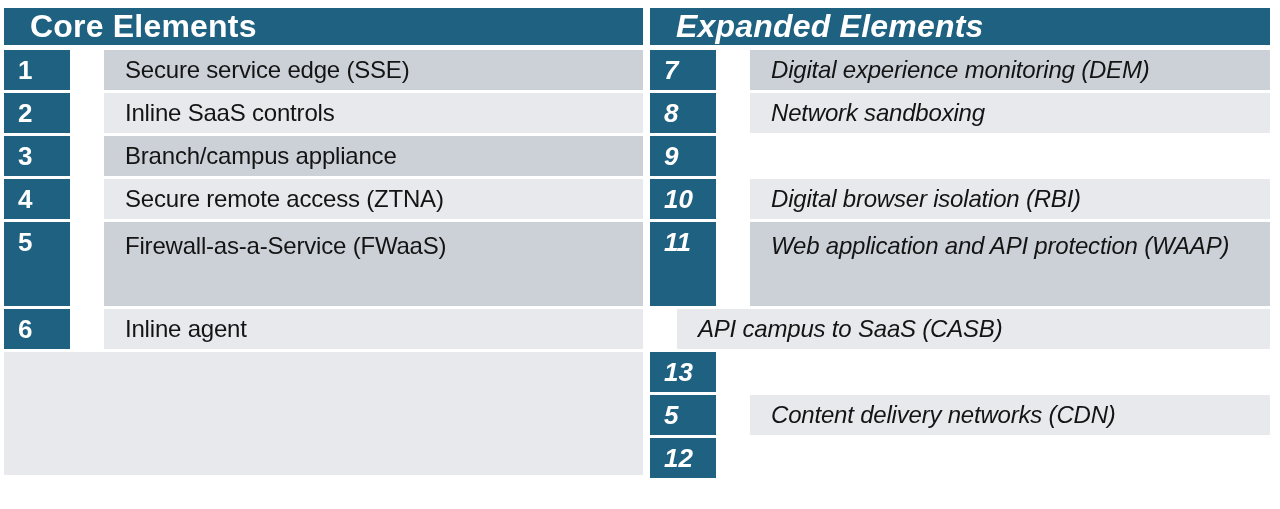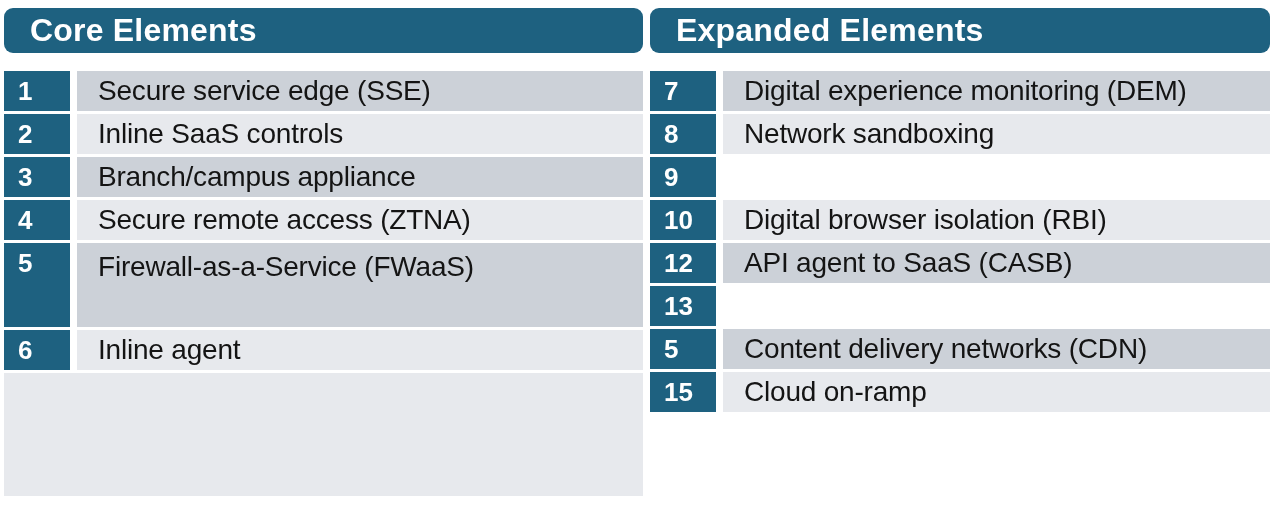--- a/index.html
+++ b/index.html
@@ -2,39 +2,39 @@
 <html><head>
 <meta charset="utf-8">
 <style>
   html,body{margin:0;padding:0;background:#ffffff;}
   .canvas{
     position:relative;width:1280px;height:509px;background:var(--bg,#fff);
     font-family:"Liberation Sans",sans-serif;overflow:hidden;
   }
   .tbl{position:absolute;top:8px;}
   .tbl-left{left:4px;width:639px;}
-  .tbl-right{left:650px;width:620px;}
+  .tbl-right{left:650px;width:620px;font-style:italic;}
   .thead{
-    height:45px;margin-bottom:18px;background:var(--teal);
-    display:flex;align-items:center;padding-left:26px;box-sizing:border-box;border-radius:9px;
+    height:37px;margin-bottom:5px;background:var(--teal);
+    display:flex;align-items:center;padding-left:26px;box-sizing:border-box;
   }
   .thead span{
     color:var(--head-text);font-size:32px;font-weight:bold;letter-spacing:0.2px;
   }
   .row{display:flex;height:40px;margin-bottom:3px;}
   .row.tall{height:84px;}
   .num{
     flex:0 0 66px;margin-right:7px;background:var(--teal);
     color:var(--head-text);font-weight:bold;font-size:26px;
     line-height:40px;padding-left:14px;box-sizing:border-box;
   }
   .lbl{
-    flex:1;font-size:28px;color:var(--body-text);
+    flex:1;font-size:24px;color:var(--body-text);
     line-height:40px;padding-left:21px;box-sizing:border-box;
-    letter-spacing:-0.2px;white-space:normal;
+    letter-spacing:-0.2px;white-space:normal;margin-left:27px;
   }
   .row.tall .lbl{line-height:45px;padding-top:1px;}
   .row:nth-child(odd) .lbl{background:var(--row-dark);}
   .row:nth-child(even) .lbl{background:var(--row-light);}
   .filler{height:123px;background:var(--row-light);}
 </style>
 </head>
 <body>
 
 <div class="canvas" style="--teal: #1E6180; --row-dark: #CCD1D8; --row-light: #E7E9ED; --head-text: #FFFFFF; --body-text: #141414; --bg: #FFFFFF;">
@@ -85,31 +85,33 @@
     <div class="num">8</div>
     <div class="lbl">Network sandboxing</div>
   </div>
         <div class="row">
     <div class="num">9</div>
   </div>
         <div class="row">
     <div class="num">10</div>
     <div class="lbl">Digital browser isolation (RBI)</div>
   </div>
+        <div class="row tall">
+    <div class="num">11</div>
+    <div class="lbl">Web application and API protection (WAAP)</div>
+  </div>
         <div class="row">
-    <div class="num">12</div>
-    <div class="lbl">API agent to SaaS (CASB)</div>
+    <div class="lbl">API campus to SaaS (CASB)</div>
   </div>
         <div class="row">
     <div class="num">13</div>
   </div>
         <div class="row">
     <div class="num">5</div>
     <div class="lbl">Content delivery networks (CDN)</div>
   </div>
         <div class="row">
-    <div class="num">15</div>
-    <div class="lbl">Cloud on-ramp</div>
+    <div class="num">12</div>
   </div>
       </div>
   </section>
 
 </div>
 
 </body></html>

